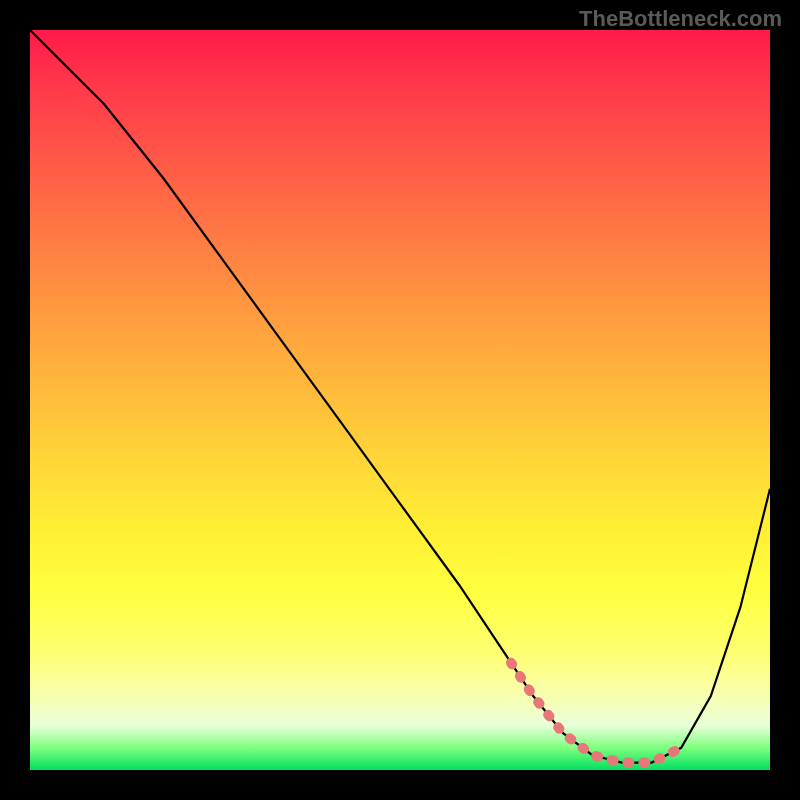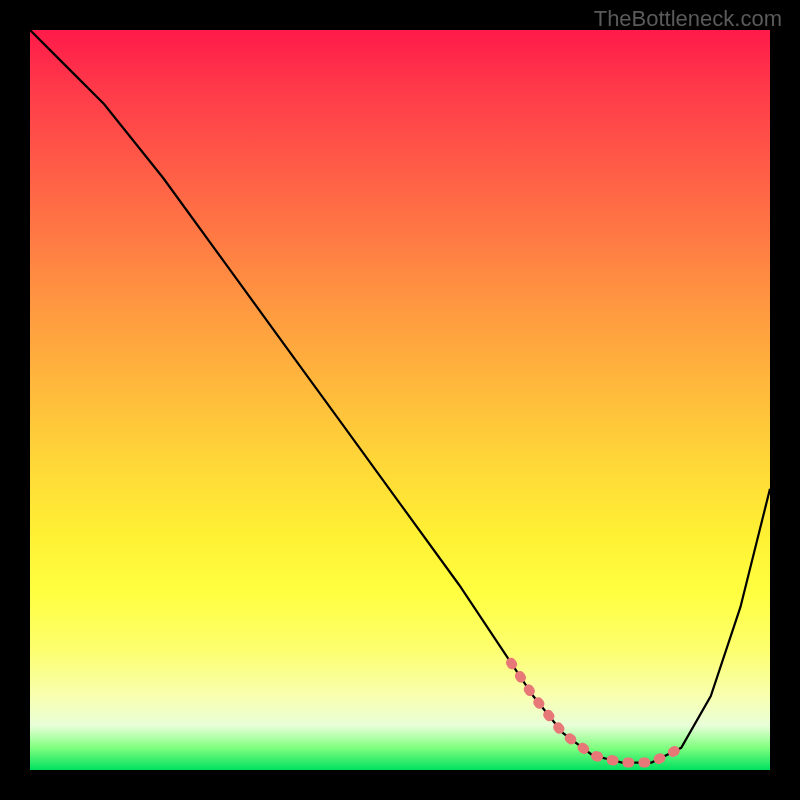--- a/index.html
+++ b/index.html
@@ -9,21 +9,21 @@
     background: #000;
     position: relative;
     font-family: Arial, sans-serif;
   }
   .watermark {
     position: absolute;
     top: 6px;
     right: 18px;
     color: #5a5a5a;
     font-size: 22px;
-    font-weight: normal;
+    font-weight: bold;
     z-index: 10;
   }
   .plot-area {
     position: absolute;
     left: 30px;
     top: 30px;
     width: 740px;
     height: 740px;
     overflow: hidden;
   }

